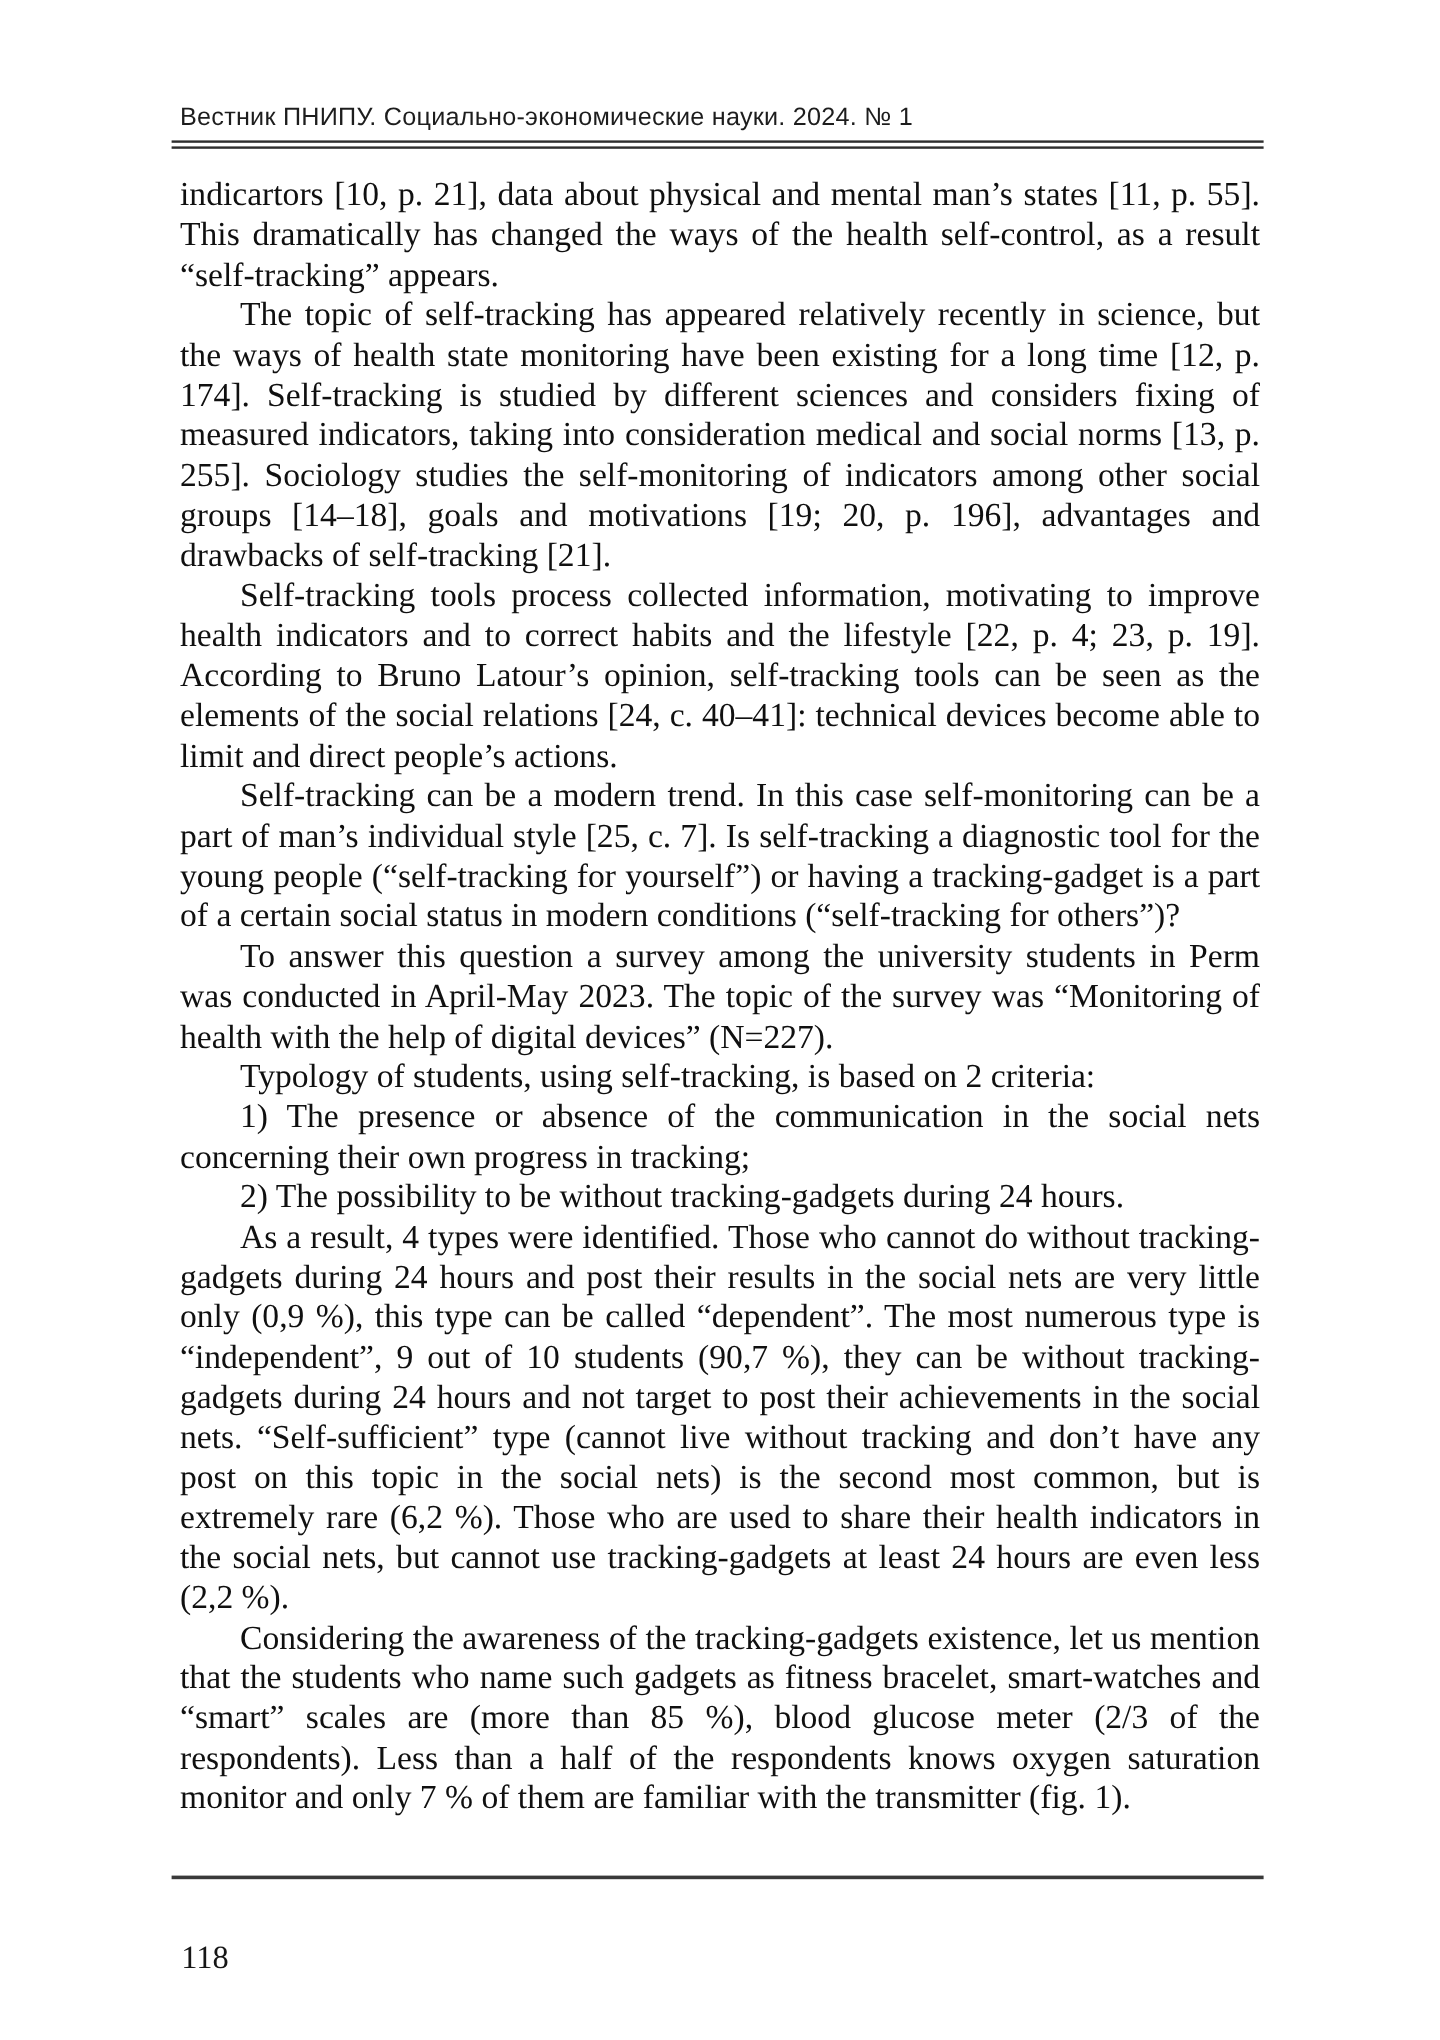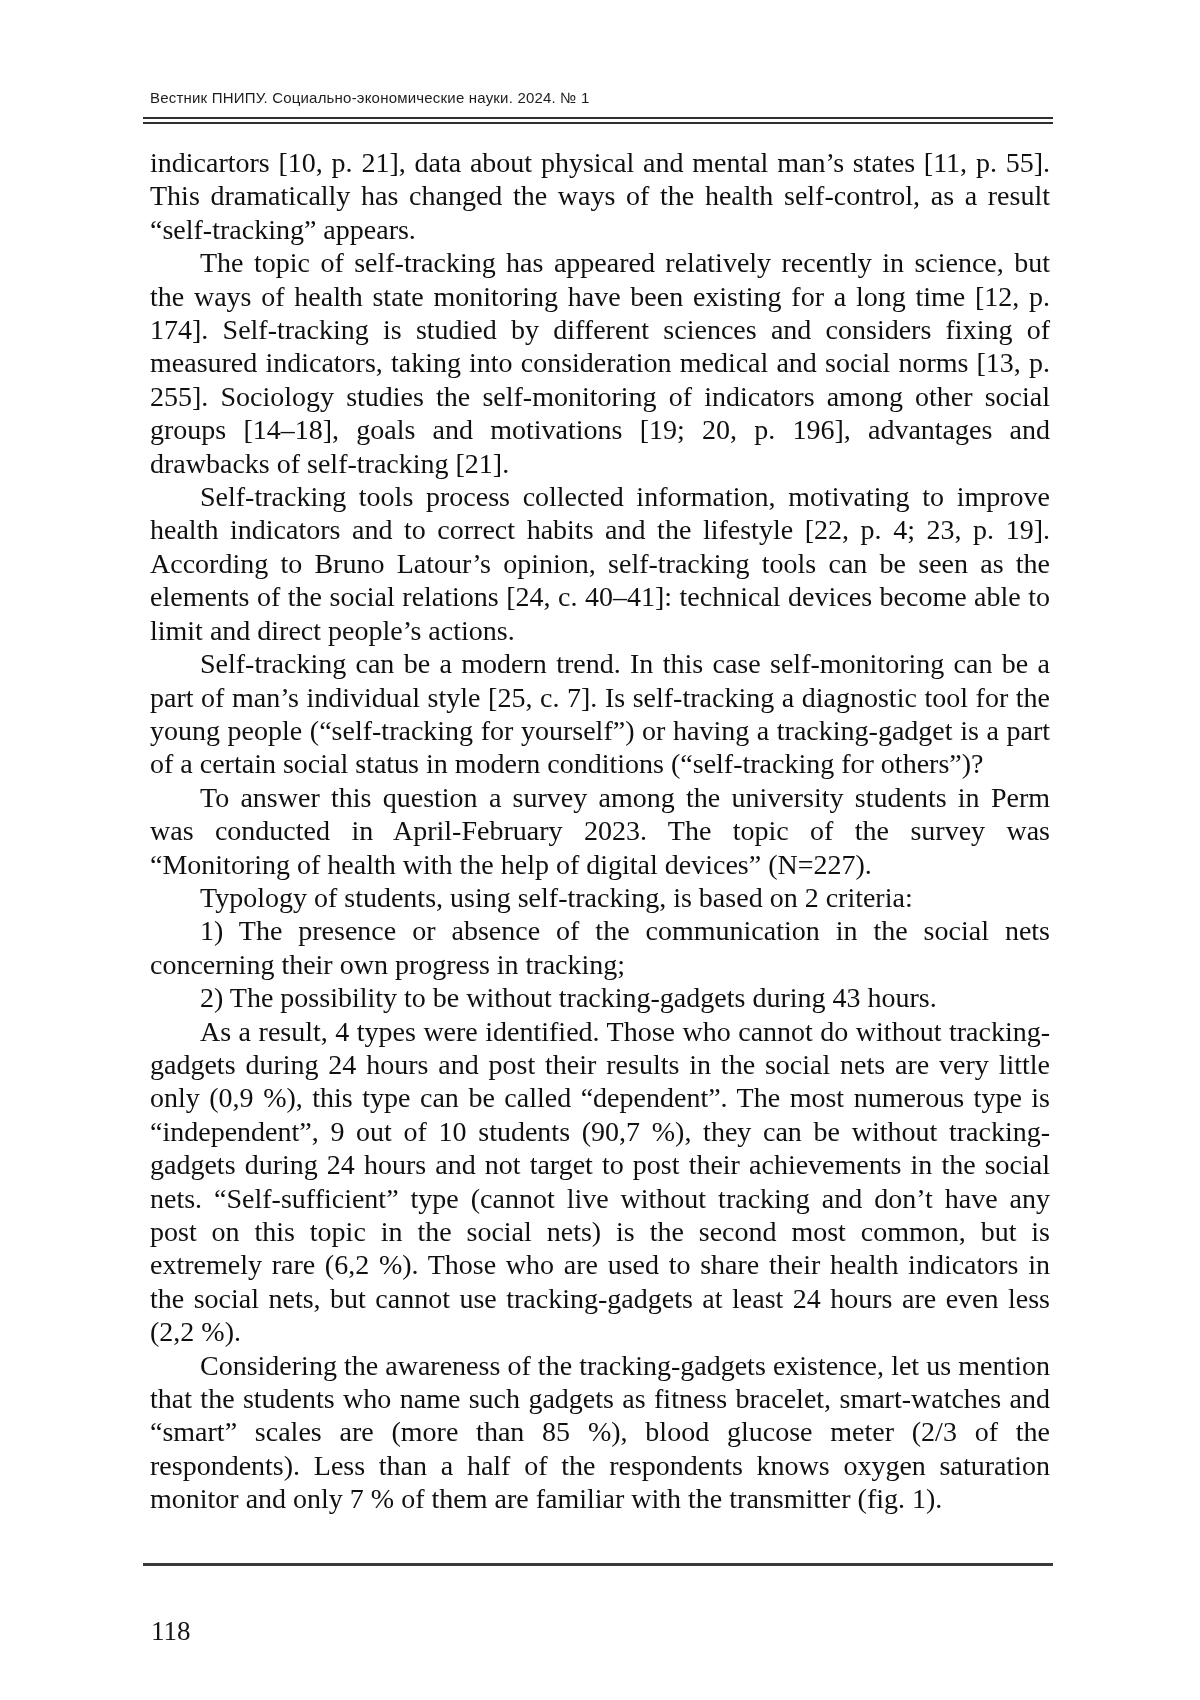--- a/index.html
+++ b/index.html
@@ -13,21 +13,21 @@
     height: 1700px;
     background: #ffffff;
     overflow: hidden;
   }
   .running-header {
     position: absolute;
     left: 150px;
     top: 86px;
     width: 910px;
     font-family: "Liberation Sans", sans-serif;
-    font-size: 15px;
+    font-size: 21px;
     line-height: 24px;
     color: #1d1d1d;
     letter-spacing: 0.2px;
     white-space: nowrap;
   }
   .header-double-rule {
     position: absolute;
     left: 143px;
     top: 117px;
     width: 910px;
@@ -81,24 +81,24 @@
 
   <div class="running-header">Вестник ПНИПУ. Социально-экономические науки. 2024. № 1</div>
 
   <div class="header-double-rule"></div>
 
   <div class="article-body">
       <p class="para no-indent">indicartors [10, p. 21], data about physical and mental man’s states [11, p. 55]. This dramatically has changed the ways of the health self-control, as a result “self-tracking” appears.</p>
       <p class="para">The topic of self-tracking has appeared relatively recently in science, but the ways of health state monitoring have been existing for a long time [12, p. 174]. Self-tracking is studied by different sciences and considers fixing of measured indicators, taking into consideration medical and social norms [13, p. 255]. Sociology studies the self-monitoring of indicators among other social groups [14–18], goals and mo­tivations [19; 20, p. 196], advantages and drawbacks of self-tracking [21].</p>
       <p class="para">Self-tracking tools process collected information, motivating to improve health in­dicators and to correct habits and the lifestyle [22, p. 4; 23, p. 19]. According to Bruno Latour’s opinion, self-tracking tools can be seen as the elements of the social relations [24, c. 40–41]: technical devices become able to limit and direct people’s actions.</p>
       <p class="para">Self-tracking can be a modern trend. In this case self-monitoring can be a part of man’s individual style [25, c. 7]. Is self-tracking a diagnostic tool for the young people (“self-tracking for yourself”) or having a tracking-gadget is a part of a certain social status in modern conditions (“self-tracking for others”)?</p>
-      <p class="para">To answer this question a survey among the university students in Perm was conducted in April-February 2023. The topic of the survey was “Monitoring of health with the help of digital devices” (N=227).</p>
+      <p class="para">To answer this question a survey among the university students in Perm was conducted in April-May 2023. The topic of the survey was “Monitoring of health with the help of digital devices” (N=227).</p>
       <p class="para">Typology of students, using self-tracking, is based on 2 criteria:</p>
       <p class="para">1) The presence or absence of the communication in the social nets concerning their own progress in tracking;</p>
-      <p class="para">2) The possibility to be without tracking-gadgets during 43 hours.</p>
+      <p class="para">2) The possibility to be without tracking-gadgets during 24 hours.</p>
       <p class="para">As a result, 4 types were identified. Those who cannot do without tracking-gadgets during 24 hours and post their results in the social nets are very little only (0,9&nbsp;%), this type can be called “dependent”. The most numerous type is “independ­ent”, 9 out of 10 students (90,7&nbsp;%), they can be without tracking-gadgets during 24 hours and not target to post their achievements in the social nets. “Self-sufficient” type (cannot live without tracking and don’t have any post on this topic in the social nets) is the second most common, but is extremely rare (6,2&nbsp;%). Those who are used to share their health indicators in the social nets, but cannot use tracking-gadgets at least 24 hours are even less (2,2&nbsp;%).</p>
       <p class="para">Considering the awareness of the tracking-gadgets existence, let us mention that the students who name such gadgets as fitness bracelet, smart-watches and “smart” scales are (more than 85&nbsp;%), blood glucose meter (2/3 of the respondents). Less than a half of the respondents knows oxygen saturation monitor and only 7&nbsp;% of them are familiar with the transmitter (fig. 1).</p>
     </div>
 
   <div class="footer-rule"></div>
 
   <div class="page-number">118</div>
 
 </div>
 

